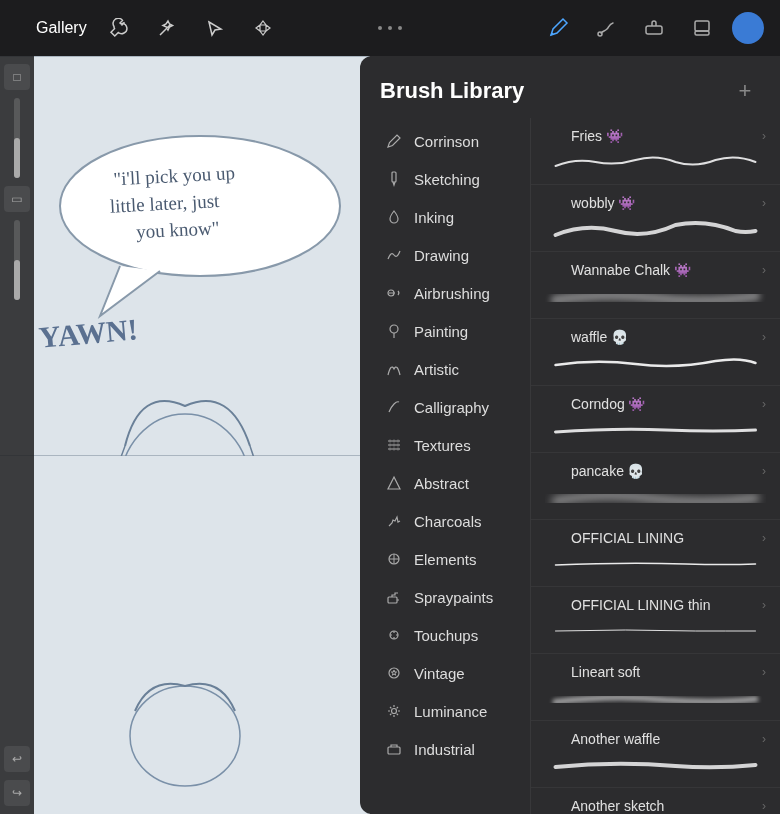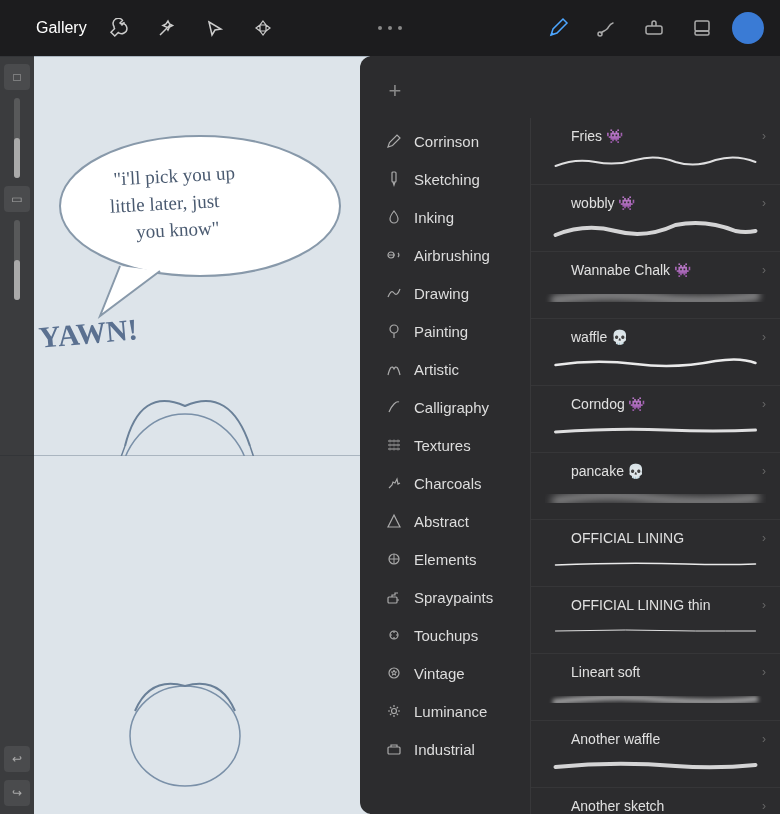--- a/index.html
+++ b/index.html
@@ -404,20 +404,21 @@
       <div class="left-panel-slider"></div>
       <div class="left-panel-item">▭</div>
       <div class="left-panel-slider"></div>
       <div class="left-panel-item undo-icon">↩</div>
       <div class="left-panel-item">↪</div>
     </div>
   </div>
 
   <div class="brush-library">
     <div class="brush-library-header">
+      <span class="brush-library-title">Brush Library</span>
       <div class="add-btn">+</div>
     </div>
 
     <div class="brush-library-body">
 
       <div class="category-list">
       <div class="category-item">
             <div class="category-icon">
               <svg width="16" height="16" viewBox="0 0 16 16" fill="none">
                 <path d="M2 14l1.5-4.5L11 2l3 3-7.5 7.5z" stroke="#aaa" stroke-width="1.2" fill="none"></path>
@@ -438,37 +439,37 @@
             <div class="category-icon">
               <svg width="16" height="16" viewBox="0 0 16 16" fill="none">
                 <path d="M8 2 Q12 7 12 10a4 4 0 0 1-8 0Q4 7 8 2z" stroke="#aaa" stroke-width="1.2" fill="none"></path>
               </svg>
             </div>
             <span class="category-label">Inking</span>
           </div>
           <div class="category-item">
             <div class="category-icon">
               <svg width="16" height="16" viewBox="0 0 16 16" fill="none">
+                <path d="M2 12 Q5 4 8 8 Q11 12 14 4" stroke="#aaa" stroke-width="1.2" fill="none"></path>
+              </svg>
+            </div>
+            <span class="category-label">Drawing</span>
+          </div>
+          <div class="category-item">
+            <div class="category-icon">
+              <svg width="16" height="16" viewBox="0 0 16 16" fill="none">
                 <path d="M3 8h6M12 6a3 3 0 0 1 0 4" stroke="#aaa" stroke-width="1.2" fill="none"></path>
                 <circle cx="5" cy="8" r="3" stroke="#aaa" stroke-width="1.2" fill="none"></circle>
               </svg>
             </div>
             <span class="category-label">Airbrushing</span>
           </div>
           <div class="category-item">
             <div class="category-icon">
               <svg width="16" height="16" viewBox="0 0 16 16" fill="none">
-                <path d="M2 12 Q5 4 8 8 Q11 12 14 4" stroke="#aaa" stroke-width="1.2" fill="none"></path>
-              </svg>
-            </div>
-            <span class="category-label">Drawing</span>
-          </div>
-          <div class="category-item">
-            <div class="category-icon">
-              <svg width="16" height="16" viewBox="0 0 16 16" fill="none">
                 <circle cx="8" cy="6" r="4" stroke="#aaa" stroke-width="1.2" fill="none"></circle>
                 <path d="M8 10v5" stroke="#aaa" stroke-width="1.2"></path>
               </svg>
             </div>
             <span class="category-label">Painting</span>
           </div>
           <div class="category-item">
             <div class="category-icon">
               <svg width="16" height="16" viewBox="0 0 16 16" fill="none">
                 <path d="M2 14 Q5 2 8 8 Q11 2 14 14" stroke="#aaa" stroke-width="1.2" fill="none"></path>
@@ -489,32 +490,32 @@
               <svg width="16" height="16" viewBox="0 0 16 16" fill="none">
                 <path d="M2 4h12M2 8h12M2 12h12" stroke="#aaa" stroke-width="1.2"></path>
                 <path d="M4 2v12M8 2v12M12 2v12" stroke="#aaa" stroke-width="0.7" opacity="0.5"></path>
               </svg>
             </div>
             <span class="category-label">Textures</span>
           </div>
           <div class="category-item">
             <div class="category-icon">
               <svg width="16" height="16" viewBox="0 0 16 16" fill="none">
+                <polygon points="8,2 14,14 2,14" stroke="#aaa" stroke-width="1.2" fill="none"></polygon>
+              </svg>
+            </div>
+            <span class="category-label">Abstract</span>
+          </div>
+          <div class="category-item">
+            <div class="category-icon">
+              <svg width="16" height="16" viewBox="0 0 16 16" fill="none">
                 <path d="M3 13l3-3 1-3 2 1 2-4 1 5 2-1" stroke="#aaa" stroke-width="1.2" fill="none"></path>
               </svg>
             </div>
             <span class="category-label">Charcoals</span>
-          </div>
-          <div class="category-item">
-            <div class="category-icon">
-              <svg width="16" height="16" viewBox="0 0 16 16" fill="none">
-                <polygon points="8,2 14,14 2,14" stroke="#aaa" stroke-width="1.2" fill="none"></polygon>
-              </svg>
-            </div>
-            <span class="category-label">Abstract</span>
           </div>
           <div class="category-item">
             <div class="category-icon">
               <svg width="16" height="16" viewBox="0 0 16 16" fill="none">
                 <circle cx="8" cy="8" r="5" stroke="#aaa" stroke-width="1.2" fill="none"></circle>
                 <path d="M8 3v10M3 8h10" stroke="#aaa" stroke-width="1"></path>
               </svg>
             </div>
             <span class="category-label">Elements</span>
           </div>

